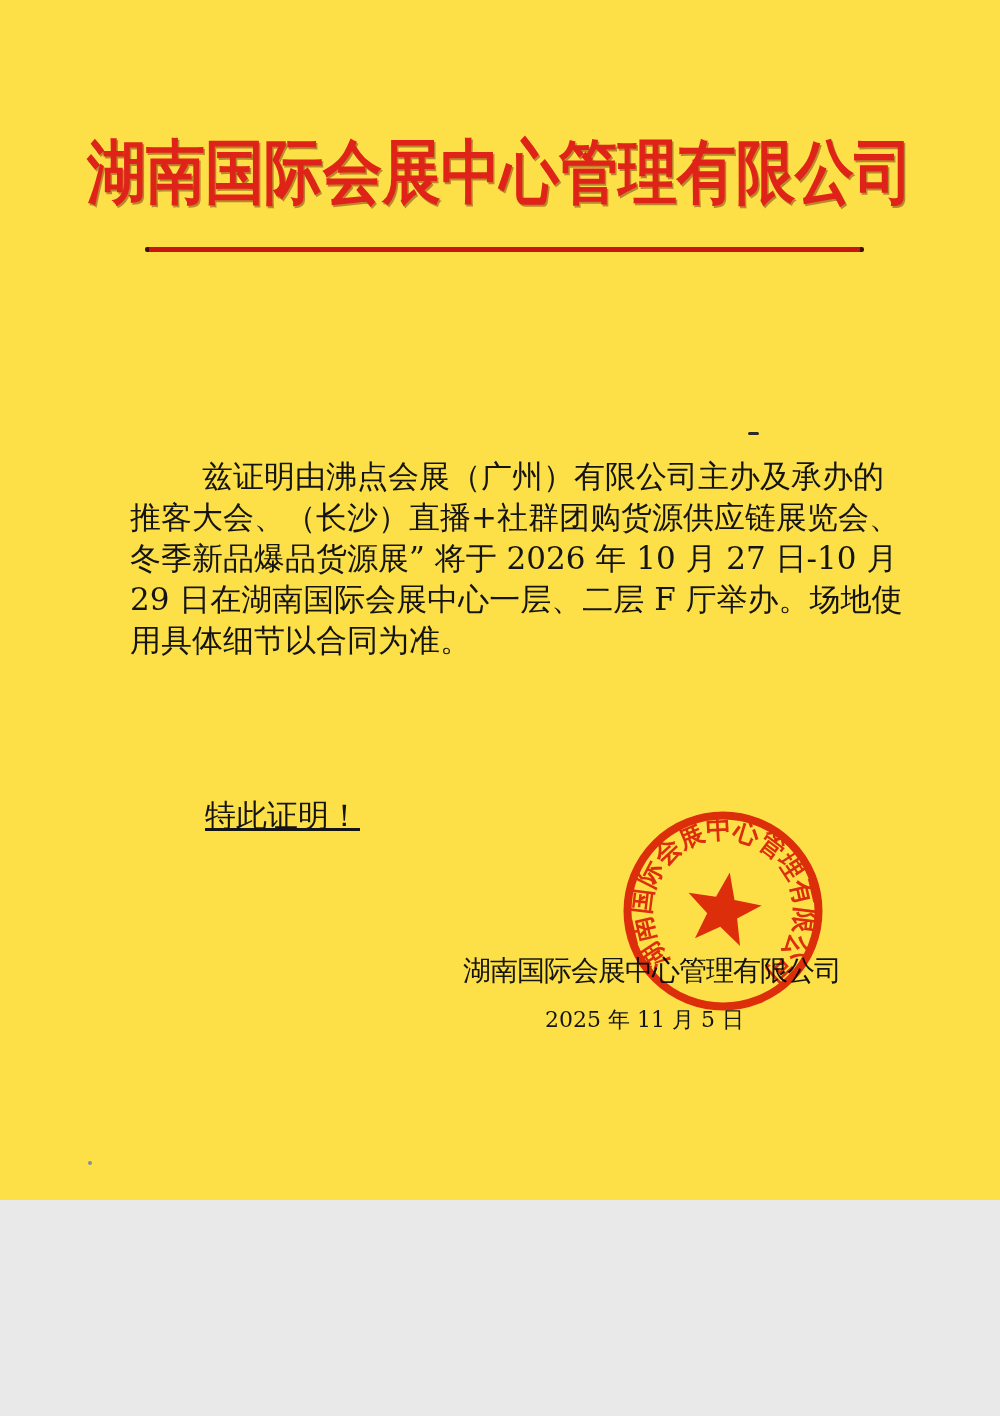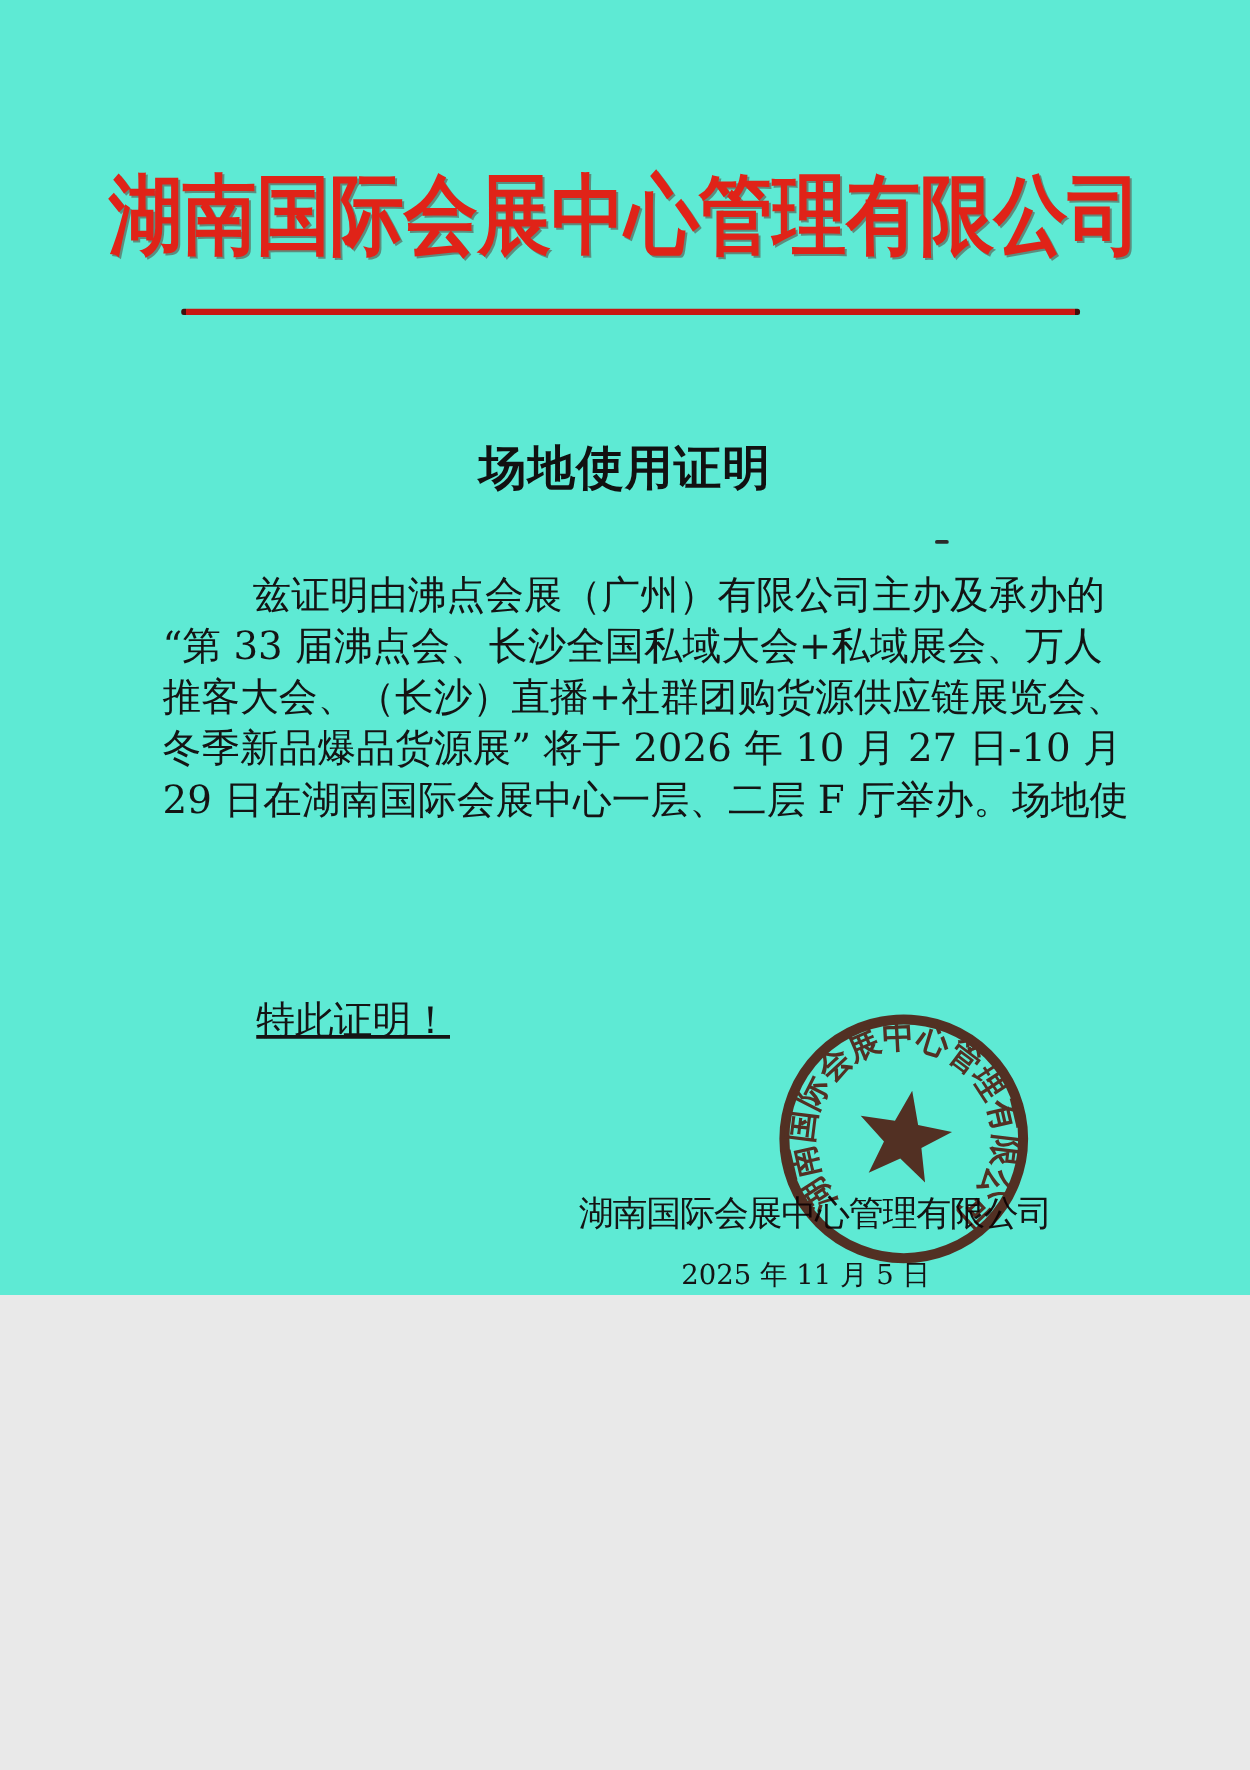--- a/index.html
+++ b/index.html
@@ -3,23 +3,23 @@
 <meta charset="utf-8">
 <style>
   html, body {
     margin: 0;
     padding: 0;
     background: #e9e9e9;
   }
   .page {
     position: relative;
     width: 1000px;
-    height: 1036px;
+    height: 1200px;
     margin: 0 auto;
-    background: #5eead4;
+    background: #fde047;
     overflow: hidden;
     font-family: "DejaVu Serif", "Liberation Serif", serif;
     color: #161616;
   }
 
   
   .letterhead-title {
     position: absolute;
     top: 126px;
     left: 0;
@@ -137,28 +137,27 @@
 </style>
 </head>
 <body>
 
 <div class="page">
 
   <div class="letterhead-title">湖南国际会展中心管理有限公司</div>
 
   <div class="red-rule"></div>
 
-  <div class="doc-title">场地使用证明</div>
 
   <div class="doc-body">
     <div class="body-line indent">兹证明由沸点会展（广州）有限公司主办及承办的</div>
-    <div class="body-line">“第 33 届沸点会、长沙全国私域大会+私域展会、万人</div>
     <div class="body-line">推客大会、（长沙）直播+社群团购货源供应链展览会、</div>
     <div class="body-line">冬季新品爆品货源展” 将于 2026 年 10 月 27 日-10 月</div>
     <div class="body-line">29 日在湖南国际会展中心一层、二层 F 厅举办。场地使</div>
+    <div class="body-line">用具体细节以合同为准。</div>
   </div>
 
   <div class="closing-line">特此证明！</div>
 
   <div class="signature-company">湖南国际会展中心管理有限公司</div>
 
   <div class="signature-date">2025 年 11 月 5 日</div>
 
   <svg class="seal" viewBox="-110 -110 220 220">
     <circle r="95.5" fill="none" stroke="#dd2419" stroke-width="8"></circle>

